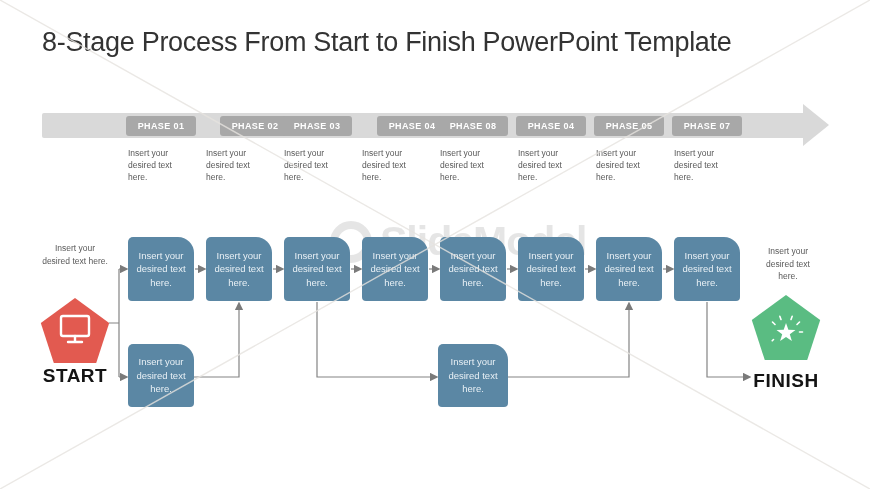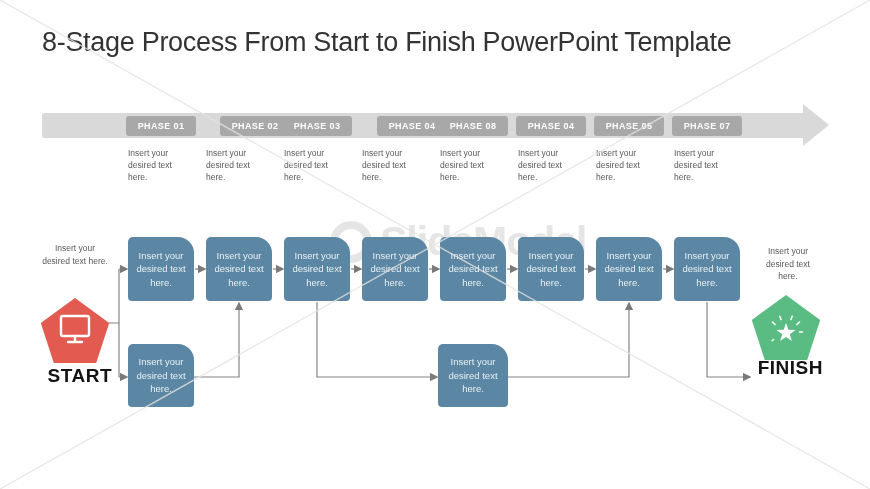--- a/index.html
+++ b/index.html
@@ -19,21 +19,21 @@
   .phase{position:absolute;top:116px;width:70px;height:20px;background:#a8a8a8;border-radius:3px;
     color:#ffffff;font-size:9px;font-weight:bold;letter-spacing:0.4px;text-align:center;line-height:20px;}
   .pdesc{position:absolute;top:147px;width:58px;font-size:8.5px;line-height:12px;color:#595959;text-align:left;}
   
   .fbox{position:absolute;background:#5b87a4;border-radius:5px 16px 4px 4px;
     color:#e8f0f5;font-size:9.5px;line-height:13.5px;text-align:center;
     display:flex;align-items:center;justify-content:center;padding:4px 5px;box-sizing:border-box;z-index:3;}
   .top-row{top:237px;width:66px;height:64px;}
   .bot-row{top:344px;height:63px;}
   .caption{position:absolute;font-size:8.5px;line-height:12.5px;color:#595959;text-align:center;z-index:3;}
-  .endlabel{position:absolute;width:74px;text-align:right;font-size:19px;font-weight:bold;color:#141414;letter-spacing:0.5px;z-index:3;}
+  .endlabel{position:absolute;width:74px;text-align:center;font-size:19px;font-weight:bold;color:#141414;letter-spacing:0.5px;z-index:3;}
   .shape-svg{position:absolute;z-index:3;}
   .conn{position:absolute;left:0;top:0;z-index:2;pointer-events:none;}
   
   .wm-logo{position:absolute;left:328px;top:218px;z-index:1;opacity:0.5;display:flex;align-items:center;pointer-events:none;}
   .wm-text{font-size:41px;font-weight:bold;color:#cccccc;letter-spacing:-1px;margin-left:6px;}
   .wm-x{position:absolute;left:0;top:0;z-index:6;pointer-events:none;}
 </style>
 </head>
 <body>
 
@@ -125,21 +125,21 @@
       <g stroke="#ffffff" stroke-width="1.6" stroke-linecap="round">
         <path d="M26,33.5 L23.5,31"></path>
         <path d="M32,28.5 L30.8,25.2"></path>
         <path d="M42,28.5 L43.2,25.2"></path>
         <path d="M48,33.5 L50.5,31"></path>
         <path d="M50.5,41 L53.5,41"></path>
         <path d="M24.5,48.5 L23.2,49.8"></path>
       </g>
     </g>
   </svg>
-  <div class="endlabel" style="left:749px;top:357px">FINISH</div>
+  <div class="endlabel" style="left:749px;top:370px">FINISH</div>
 
   <svg class="wm-x" width="870" height="489">
     <g stroke="#e6e3df" stroke-width="1.4" opacity="0.8">
       <line x1="0" y1="0" x2="870" y2="489"></line>
       <line x1="870" y1="0" x2="0" y2="489"></line>
     </g>
   </svg>
 
 </div>
 

